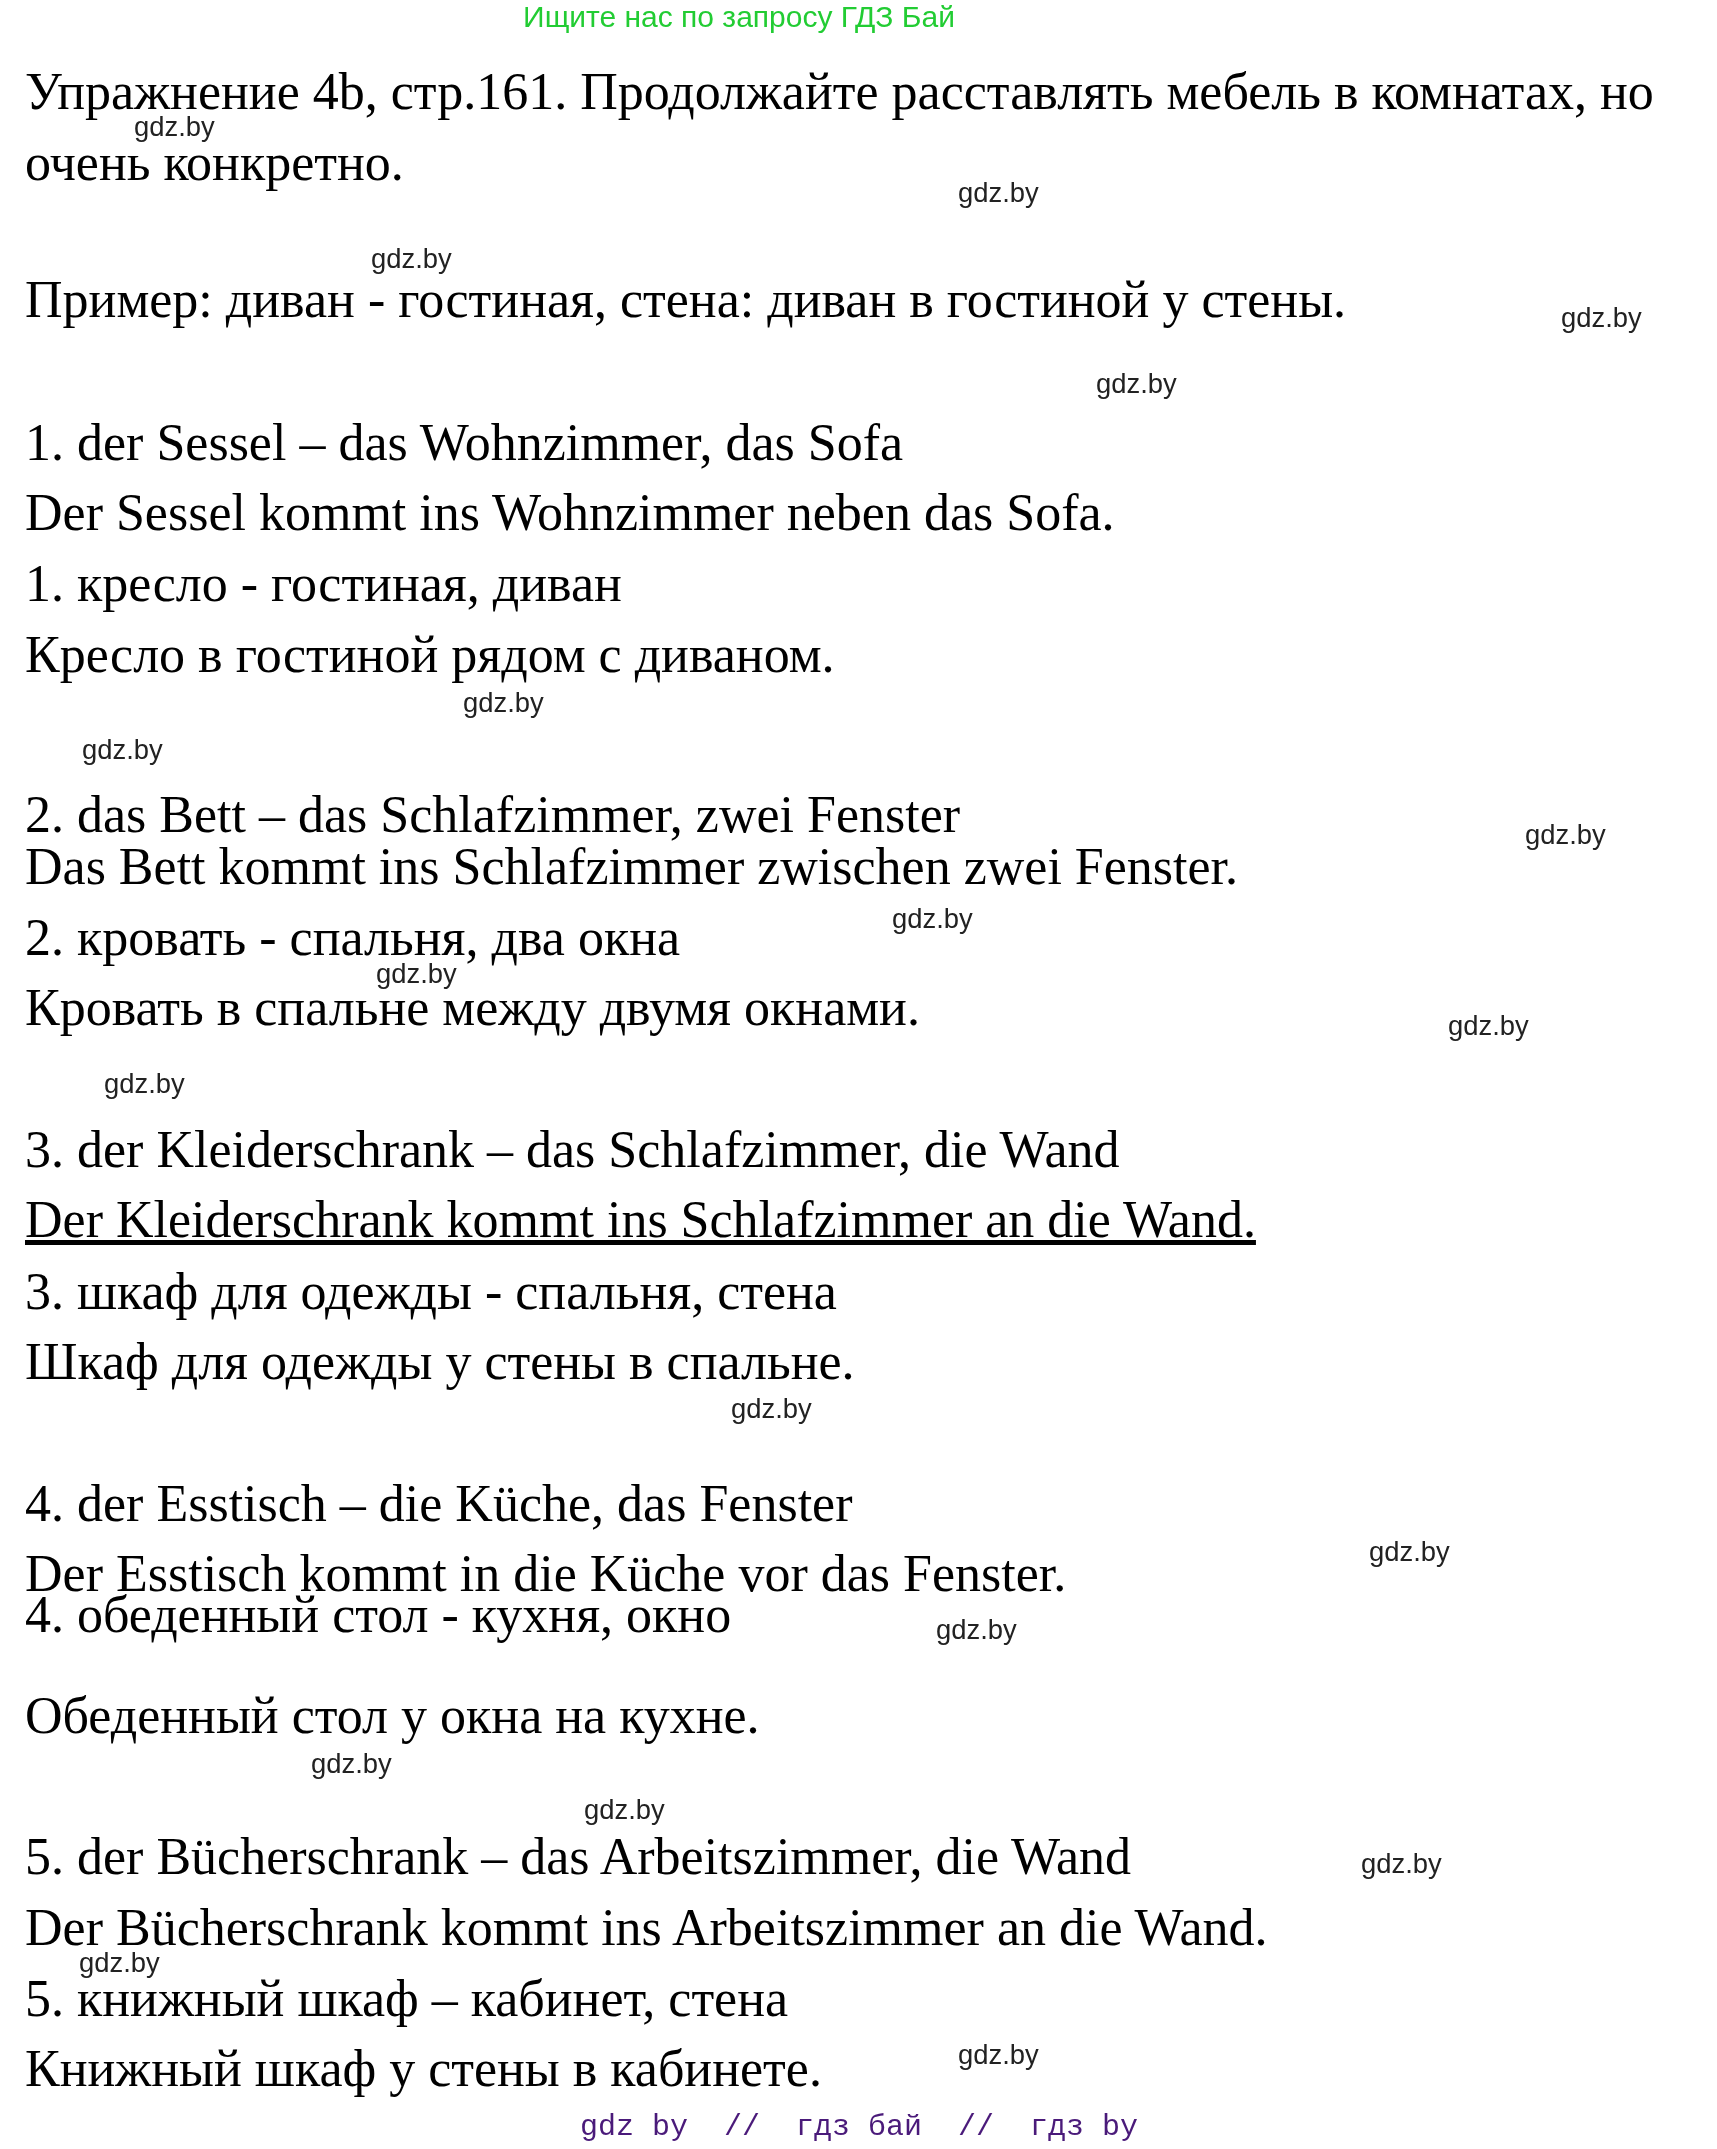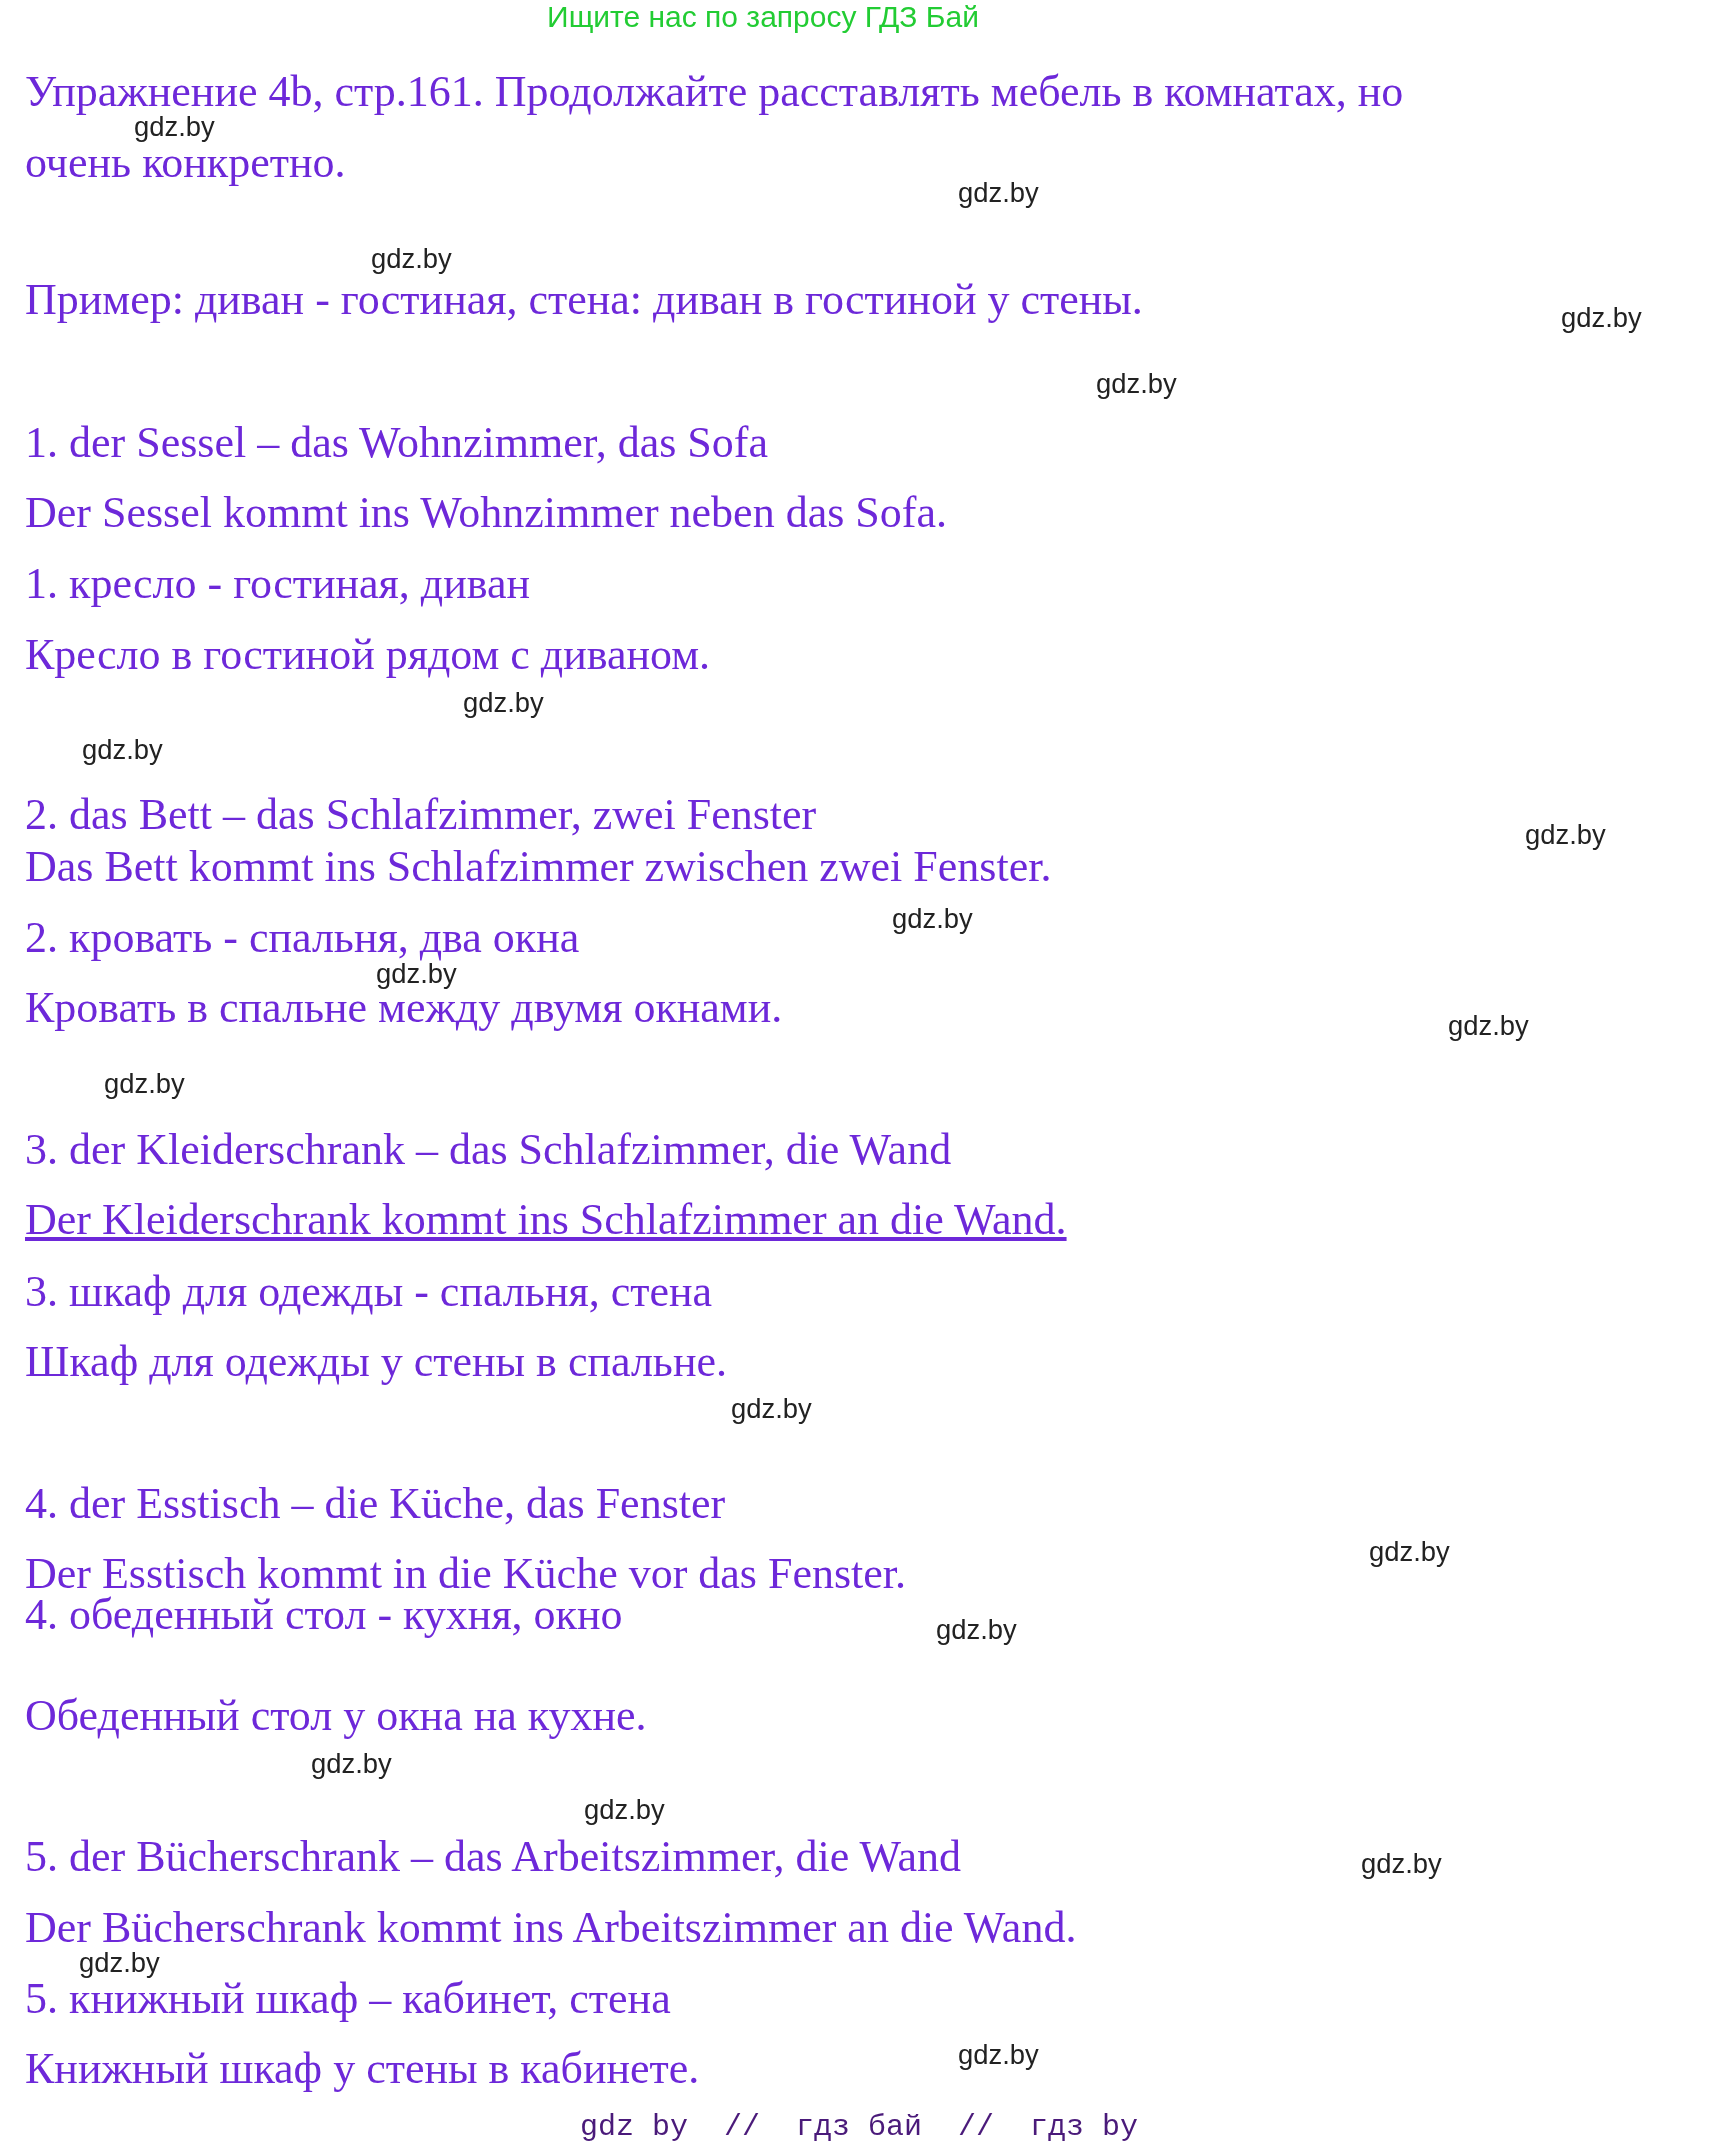--- a/index.html
+++ b/index.html
@@ -1,18 +1,18 @@
 <!DOCTYPE html>
 <html style="font-size:14.6px"><head>
 <meta charset="utf-8">
 <style>
   html, body { margin: 0; padding: 0; background: #ffffff; }
   body { width: 1718px; height: 2149px; position: relative; overflow: hidden; }
-  .header { position: absolute; top: 0; left: 0; width: 1478px; text-align: center; font-family: "Liberation Sans", sans-serif; font-size: 30px; line-height: 33px; color: #22cc33; padding-left: 24px; }
-  .line { position: absolute; left: 25px; font-family: "Liberation Serif", serif; font-size: 44px; line-height: 55px; color: #6d28d9; white-space: nowrap; }
+  .header { position: absolute; top: 0; left: 0; width: 1478px; text-align: center; font-family: "Liberation Sans", sans-serif; font-size: 30px; line-height: 33px; color: #22cc33; }
+  .line { position: absolute; left: 25px; font-family: "Liberation Serif", serif; font-size: 52px; line-height: 55px; color: #000000; white-space: nowrap; }
   .wm { position: absolute; font-family: "Liberation Sans", sans-serif; font-size: 27.4px; line-height: 31px; color: #222222; white-space: nowrap; }
   .footer { position: absolute; top: 2111px; left: 0; width: 1718px; text-align: center; font-family: Liberation Mono, monospace; font-size: 30px; line-height: 33px; color: #4a1a7a; white-space: pre; }
 </style>
 </head>
 <body>
 
 <div class="header">Ищите нас по запросу ГДЗ Бай</div>
 
 <div>
   <div class="line" style="top:64px;">Упражнение 4b, стр.161. Продолжайте расставлять мебель в комнатах, но</div>

